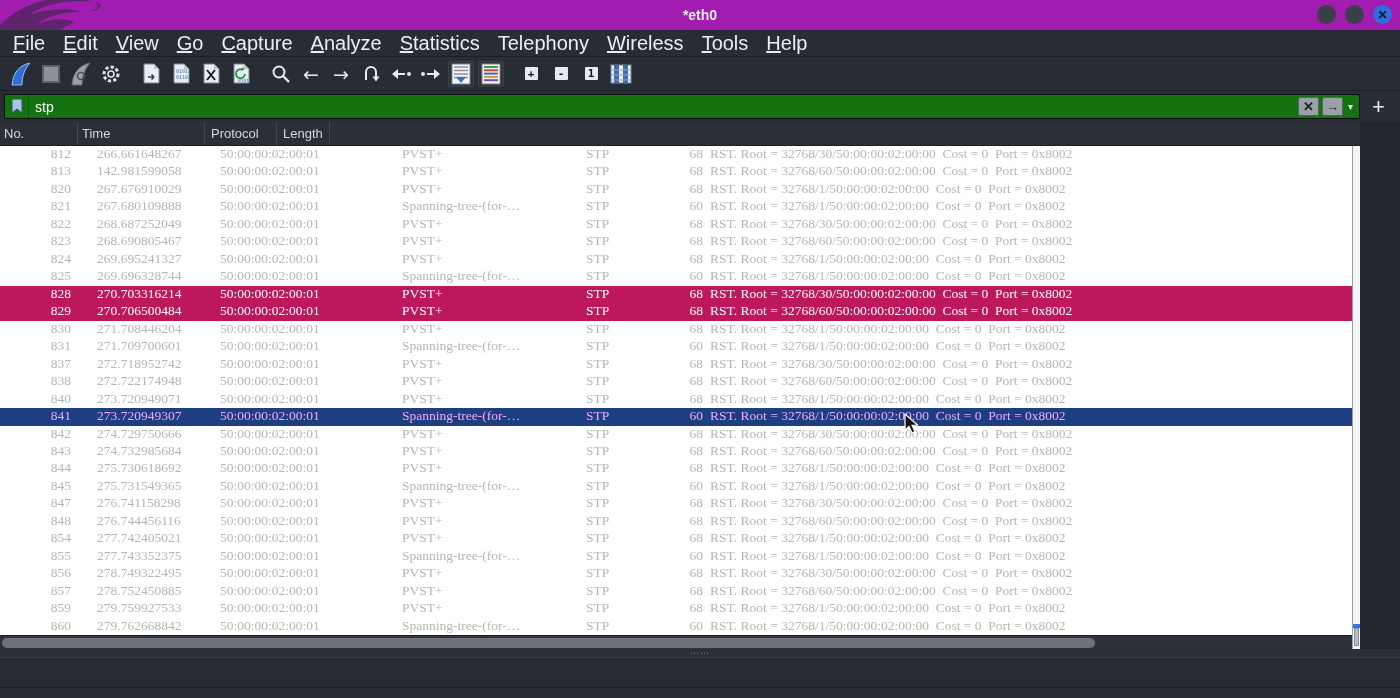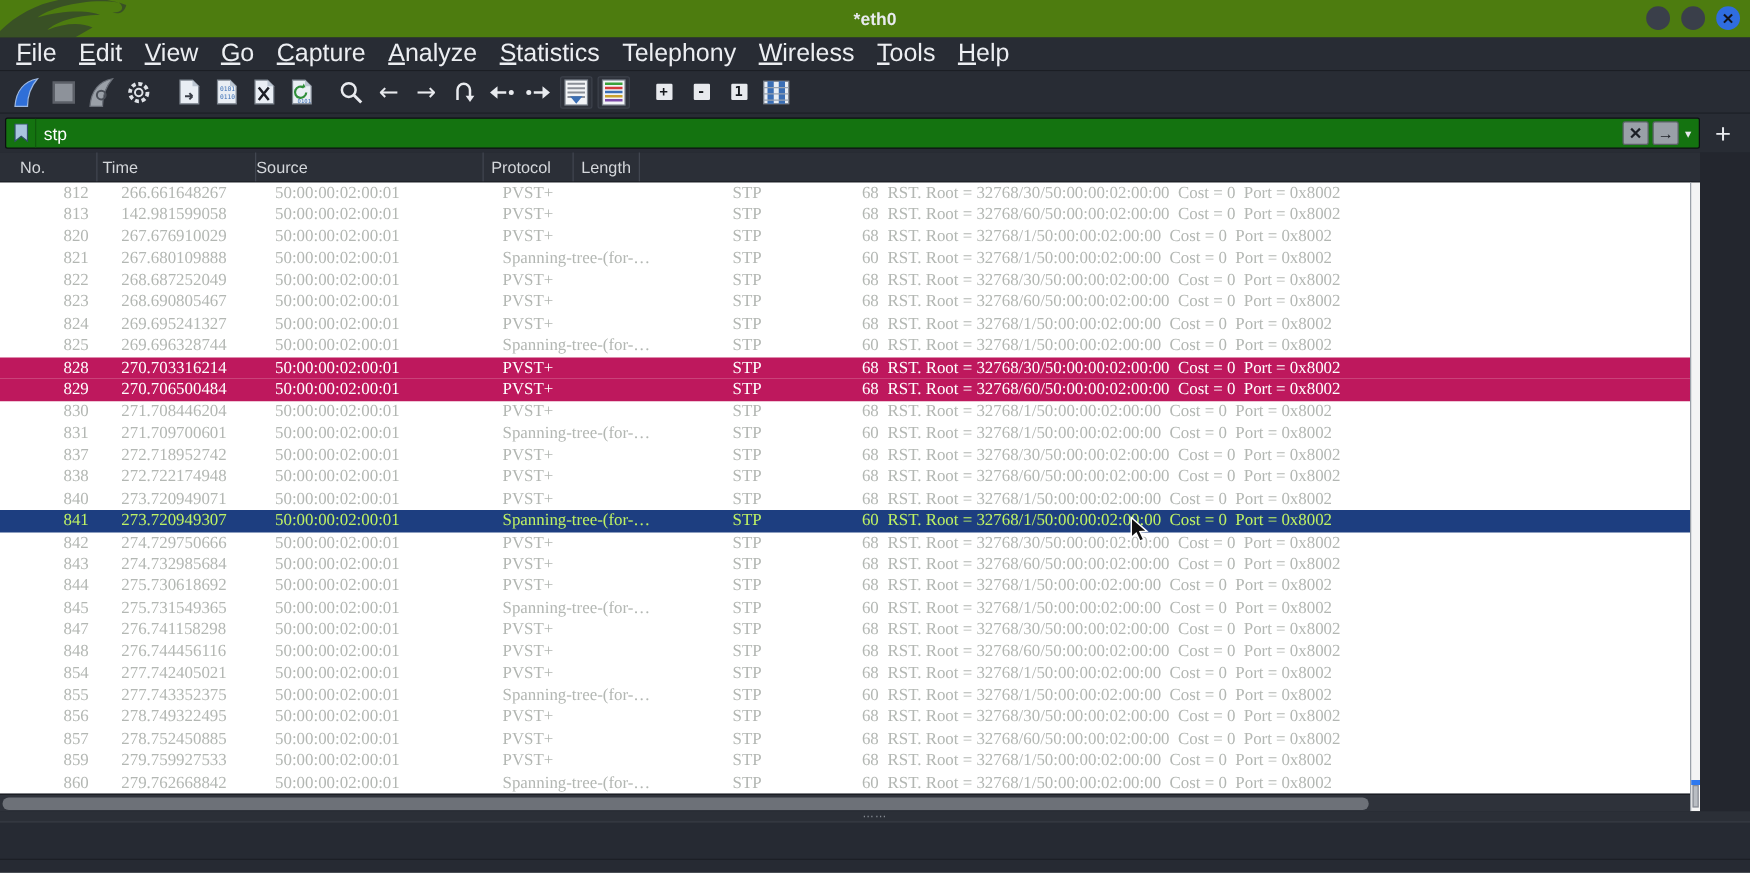--- a/index.html
+++ b/index.html
@@ -2,21 +2,21 @@
 <html><head>
 <meta charset="utf-8">
 <style>
   * { margin:0; padding:0; box-sizing:border-box; }
   html,body { width:1400px; height:698px; overflow:hidden; background:#23262e;
     font-family:"Liberation Sans", sans-serif; }
   .window { position:relative; width:1400px; height:698px; }
 
   
   .titlebar { position:absolute; left:0; top:0; width:1400px; height:30px;
-    background:#4d7c0f; }
+    background:#a21caf; }
   .dragon { position:absolute; left:0; top:0; height:30px; width:150px; opacity:.55; }
   .win-title { position:absolute; left:0; right:0; top:0; height:30px;
     text-align:center; line-height:30px; color:#e8eaee; font-size:14px; font-weight:bold; }
   .win-controls { position:absolute; right:8px; top:5px; display:flex; gap:9px; }
   .win-btn { width:19px; height:19px; border-radius:50%; background:#3a3f4a;
     display:flex; align-items:center; justify-content:center; color:#12141a;
     font-size:12px; font-weight:bold; }
   .win-btn.close { background:#2f6de0; }
 
   
@@ -59,30 +59,30 @@
   .header-row { position:absolute; left:0; top:122px; width:1360px; height:24px;
     background:#2b2f37; border-bottom:1px solid #1b1e24; display:flex;
     color:#d4d7db; font-size:13px; }
   .hcell { line-height:23px; border-right:1px solid #414650; overflow:hidden;
     white-space:nowrap; }
   .rows { position:absolute; left:0; top:146px; width:1352px; height:489px;
     background:#ffffff; display:flex; flex-direction:column; overflow:hidden; }
   .prow { flex:1; display:flex; color:#b3b7b3; font-family:Liberation Serif, serif; font-size:13.5px; align-items:flex-start;
     white-space:pre; }
   .prow.selected { background:#be185d; color:#ffffff; }
-  .prow.current  { background:#1d3e80; color:#bef264; }
+  .prow.current  { background:#1d3e80; color:#f0abfc; }
   .pcell { overflow:hidden; white-space:pre; }
   .c-no    { width:78px;  text-align:right; padding-right:7px; }
   .c-time  { width:127px; padding-left:4px;margin-left:15px; }
   .c-src   { width:182px; }
   .c-dst   { width:178px; }
   .c-proto { width:72px;  padding-left:6px; }
   .c-len   { width:53px;  text-align:right; padding-right:2px; }
   .c-info  { flex:1; padding-left:5px; }
-  .hc-no{width:78px;padding-left:16px;} .hc-time{width:127px;padding-left:4px;}
+  .hc-no{width:78px;padding-left:4px;} .hc-time{width:127px;padding-left:4px;}
   .hc-src{width:182px;padding-left:0;} .hc-dst{width:178px;}
   .hc-proto{width:72px;padding-left:6px;} .hc-len{width:53px;padding-left:6px;}
   .hc-info{flex:1;padding-left:5px;border-right:none;}
 
   
   .vscroll { position:absolute; left:1352px; top:146px; width:8px; height:503px;
     background:#f4f4f4; border-left:1px solid #9aa0a8; }
   .vscroll .marker { position:absolute; left:0; right:0; top:478px; height:4px;
     background:#2e79f0; }
   .vscroll .vthumb { position:absolute; left:1px; right:1px; top:482px; height:18px;
@@ -275,21 +275,20 @@
       <span class="ff-btn">✕</span>
       <span class="ff-btn">→</span>
       <span class="ff-caret">▾</span>
     </div>
     <span class="filter-add">+</span>
   </div>
 
   <div class="header-row">
     <div class="hcell hc-no">No.</div>
     <div class="hcell hc-time">Time</div>
-    <div class="hcell hc-src">Source</div>
     <div class="hcell hc-proto">Protocol</div>
     <div class="hcell hc-len">Length</div>
   </div>
 
   <div class="rows" id="rows">
       <div class="prow">
       <span class="pcell c-no">812</span><span class="pcell c-time">266.661648267</span>
       <span class="pcell c-src">50:00:00:02:00:01</span><span class="pcell c-dst">PVST+</span>
       <span class="pcell c-proto">STP</span><span class="pcell c-len">68</span>
       <span class="pcell c-info">RST. Root = 32768/30/50:00:00:02:00:00  Cost = 0  Port = 0x8002</span>

